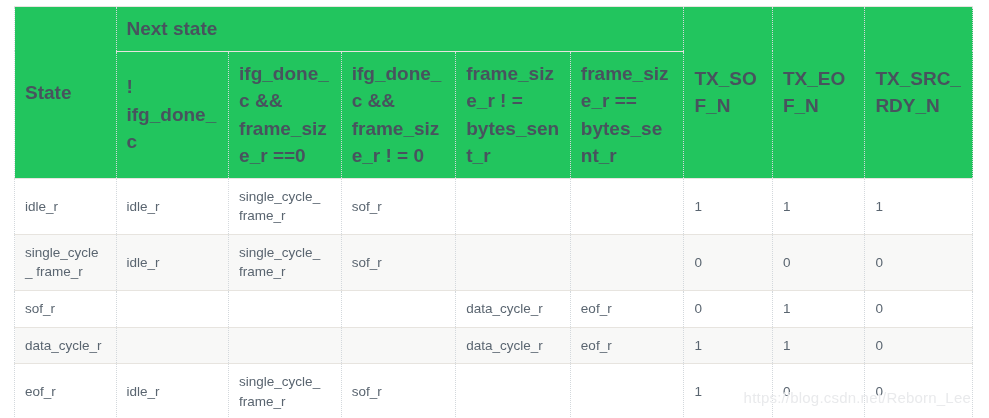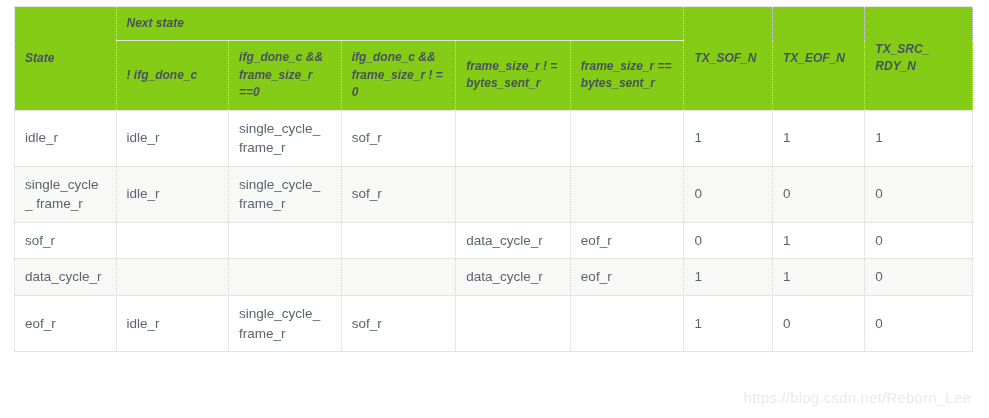--- a/index.html
+++ b/index.html
@@ -43,26 +43,25 @@
     border-bottom: 1px solid #e7e4df;
     padding: 8px 10px;
     vertical-align: middle;
     text-align: left;
     line-height: 1.45;
     word-wrap: break-word;
     overflow-wrap: break-word;
   }
 
   table.state-table thead th {
-    background: #84cc16;
+    background: #22c55e;
     color: #48535e;
     font-weight: bold;
-    font-size: 12px;
-    vertical-align: middle;
-    font-style: italic;
+    font-size: 19px;
+    vertical-align: middle;
   }
   th.state-head {
     vertical-align: middle;
   }
   th.nextstate-group {
     vertical-align: middle;
     border-bottom: 1px solid #ddd9d4;
     padding-top: 14px;
     padding-bottom: 14px;
   }

